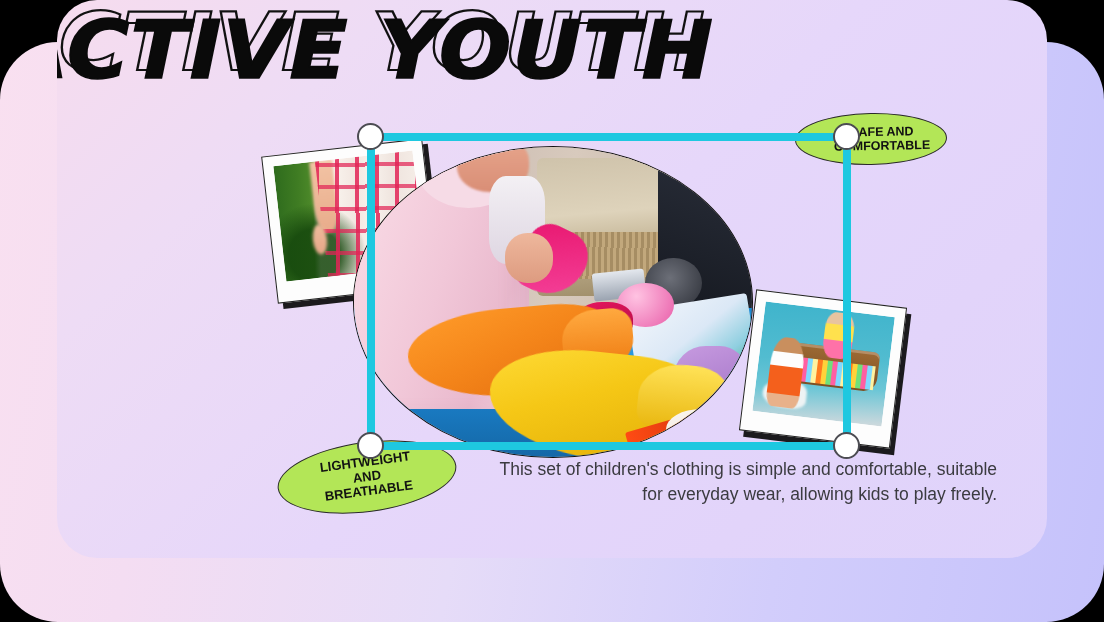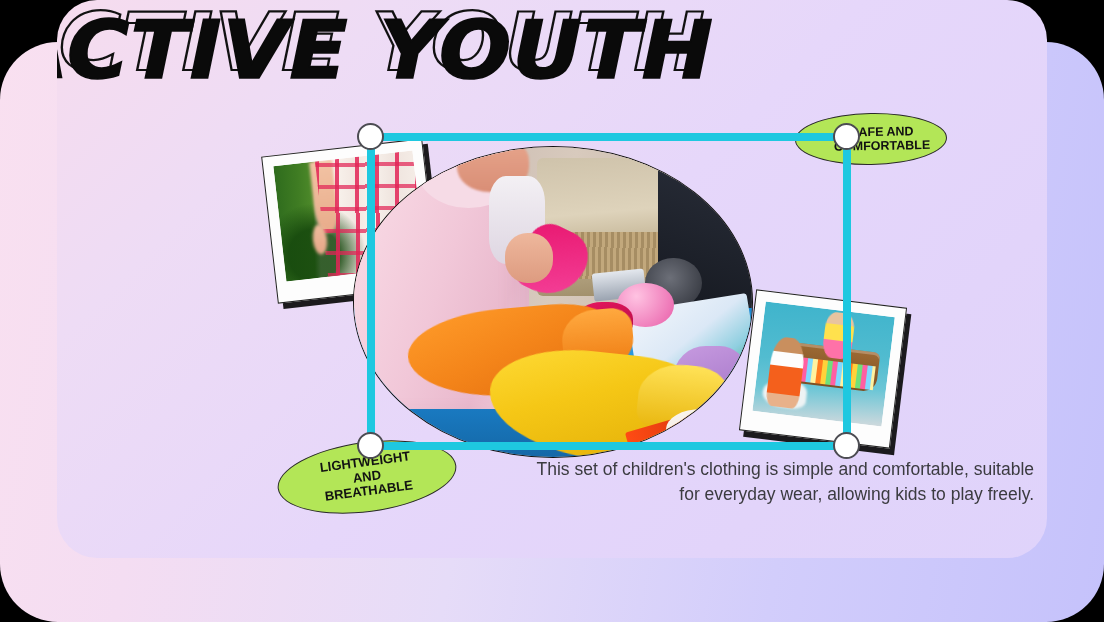--- a/index.html
+++ b/index.html
@@ -474,21 +474,20 @@
     position: absolute;
     left: 440px;
     top: 457px;
     width: 500px;
     text-align: right;
     font-size: 17.5px;
     line-height: 1.42;
     color: #3b3b40;
     font-family: "Liberation Sans", sans-serif;
     z-index: 7;
-    margin-left: 37px;
   }
 </style>
 </head>
 <body>
 
 <div id="stage">
 
   <div class="outer-canvas"></div>
 
   <div class="slide">

